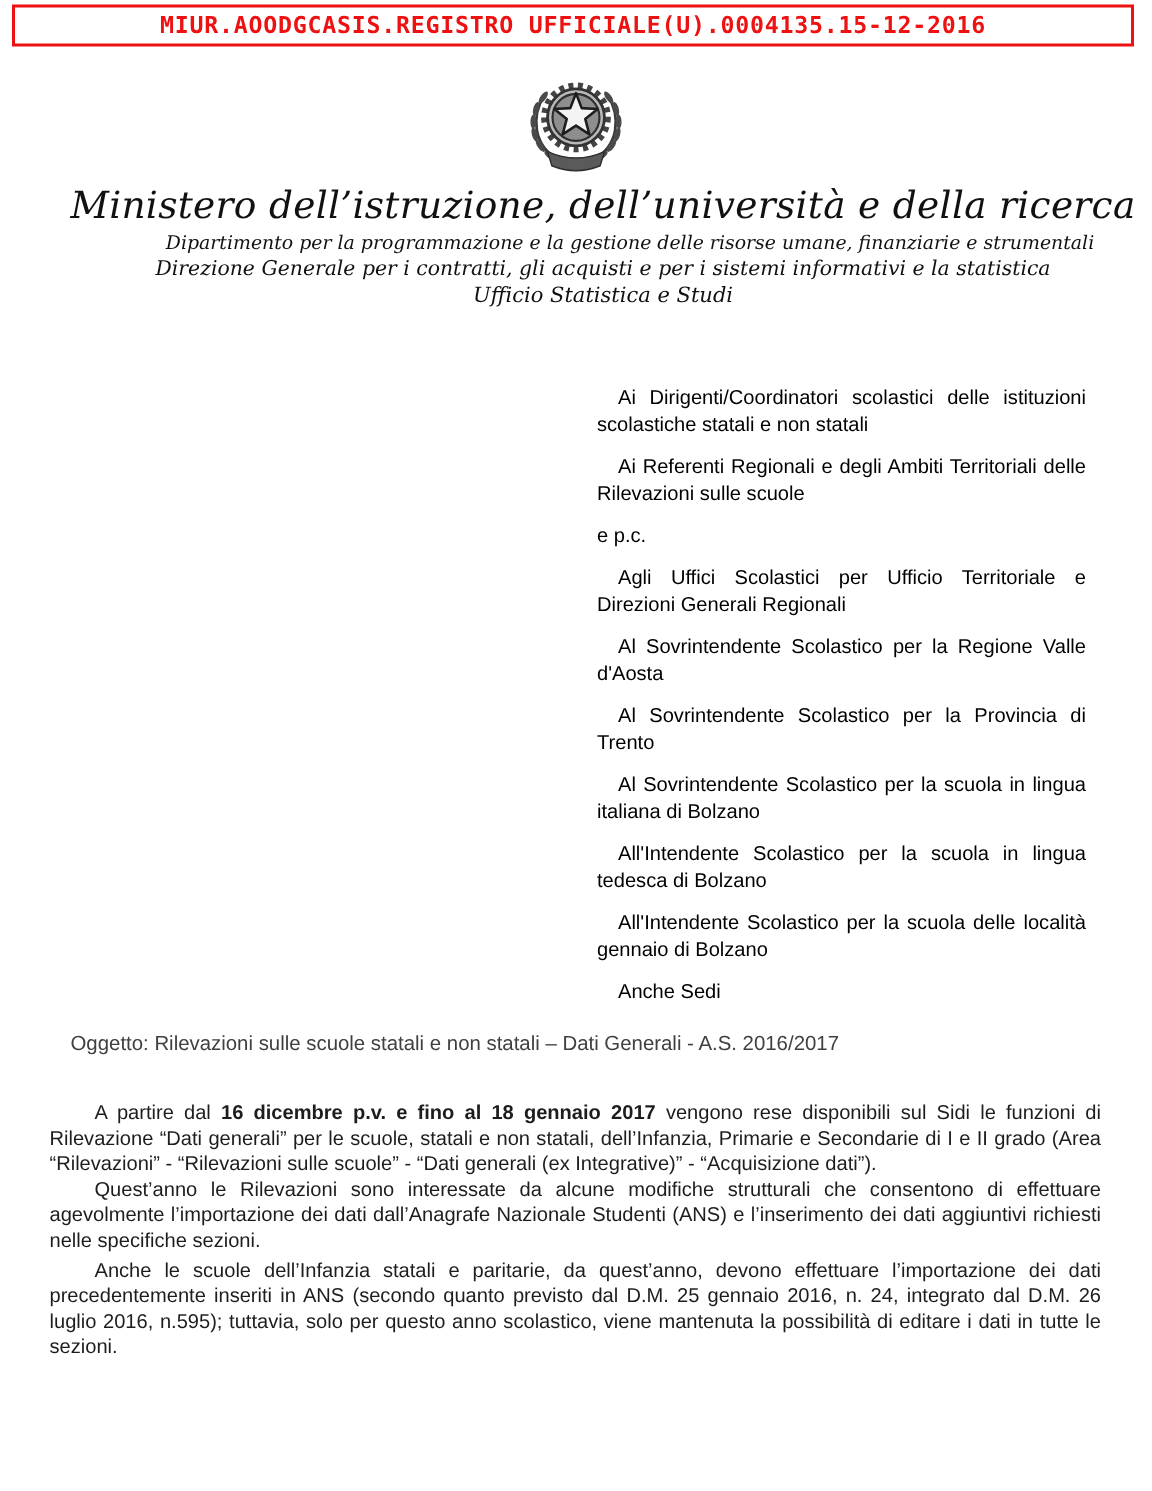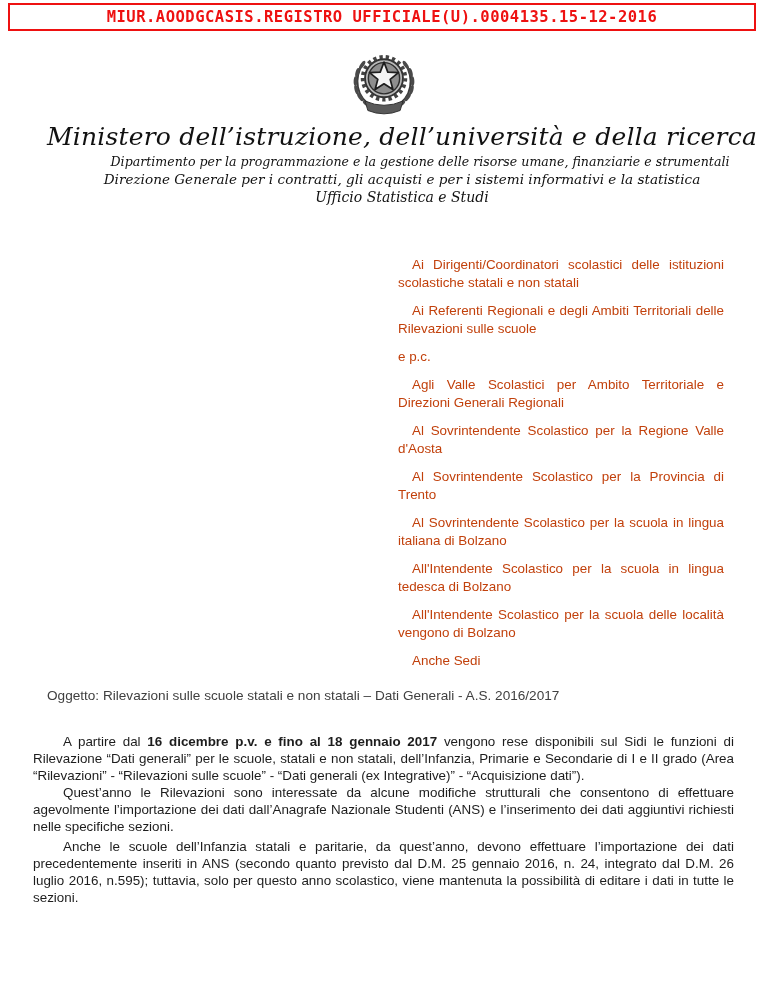--- a/index.html
+++ b/index.html
@@ -29,21 +29,21 @@
     font-family:"DejaVu Serif", serif; font-style:italic; color:#111;padding-left:36px;
   }
   .ministry-title{ font-size:25px; line-height:33px; letter-spacing:0.2px; }
   .dept-line{ font-size:12.6px; line-height:17px;margin-left:36px; }
   .dg-line{ font-size:13.6px; line-height:18px; }
   .office-line{ font-size:14px; line-height:18px; }
 
   
   .recipients{
     position:absolute; left:398px; top:256px; width:326px;
-    font-size:13.4px; line-height:18px; color:#c2410c;
+    font-size:13.4px; line-height:18px; color:#000000;
   }
   .recipient{ text-align:justify; text-indent:14px; margin-bottom:10px; }
   .recipient.no-justify{ text-align:left; }
 
   
   .subject{
     position:absolute; left:47px; top:687px; width:690px;
     font-size:13.6px; line-height:17px; color:#404040;
   }
 
@@ -102,26 +102,26 @@
     <div class="ministry-title">Ministero dell’istruzione, dell’università e della ricerca</div>
     <div class="dept-line">Dipartimento per la programmazione e la gestione delle risorse umane, finanziarie e strumentali</div>
     <div class="dg-line">Direzione Generale per i contratti, gli acquisti e per i sistemi informativi e la statistica</div>
     <div class="office-line">Ufficio Statistica e Studi</div>
   </div>
 
   <div class="recipients">
     <div class="recipient">Ai Dirigenti/Coordinatori scolastici delle istituzioni scolastiche statali e non statali</div>
     <div class="recipient">Ai Referenti Regionali e degli Ambiti Territoriali delle Rilevazioni sulle scuole</div>
     <div class="recipient no-justify" style="text-indent:0">e p.c.</div>
-    <div class="recipient">Agli Valle Scolastici per Ambito Territoriale e Direzioni Generali Regionali</div>
+    <div class="recipient">Agli Uffici Scolastici per Ufficio Territoriale e Direzioni Generali Regionali</div>
     <div class="recipient">Al Sovrintendente Scolastico per la Regione Valle d'Aosta</div>
     <div class="recipient">Al Sovrintendente Scolastico per la Provincia di Trento</div>
     <div class="recipient">Al Sovrintendente Scolastico per la scuola in lingua italiana di Bolzano</div>
     <div class="recipient">All'Intendente Scolastico per la scuola in lingua tedesca di Bolzano</div>
-    <div class="recipient">All'Intendente Scolastico per la scuola delle località vengono di Bolzano</div>
+    <div class="recipient">All'Intendente Scolastico per la scuola delle località gennaio di Bolzano</div>
     <div class="recipient no-justify">Anche Sedi</div>
   </div>
 
   <div class="subject">Oggetto: Rilevazioni sulle scuole statali e non statali – Dati Generali - A.S. 2016/2017</div>
 
   <div class="body-text">
     <p><span>A partire dal </span><b>16 dicembre p.v. e fino al 18 gennaio 2017</b><span> vengono rese disponibili sul Sidi le funzioni di Rilevazione “Dati generali” per le scuole, statali e non statali, dell’Infanzia, Primarie e Secondarie di I e II grado (Area “Rilevazioni” - “Rilevazioni sulle scuole” - “Dati generali (ex Integrative)” - “Acquisizione dati”).</span></p>
     <p>Quest’anno le Rilevazioni sono interessate da alcune modifiche strutturali che consentono di effettuare agevolmente l’importazione dei dati dall’Anagrafe Nazionale Studenti (ANS) e l’inserimento dei dati aggiuntivi richiesti nelle specifiche sezioni.</p>
     <p class="spaced">Anche le scuole dell’Infanzia statali e paritarie, da quest’anno, devono effettuare l’importazione dei dati precedentemente inseriti in ANS (secondo quanto previsto dal D.M. 25 gennaio 2016, n. 24, integrato dal D.M. 26 luglio 2016, n.595); tuttavia, solo per questo anno scolastico, viene mantenuta la possibilità di editare i dati in tutte le sezioni.</p>
   </div>

